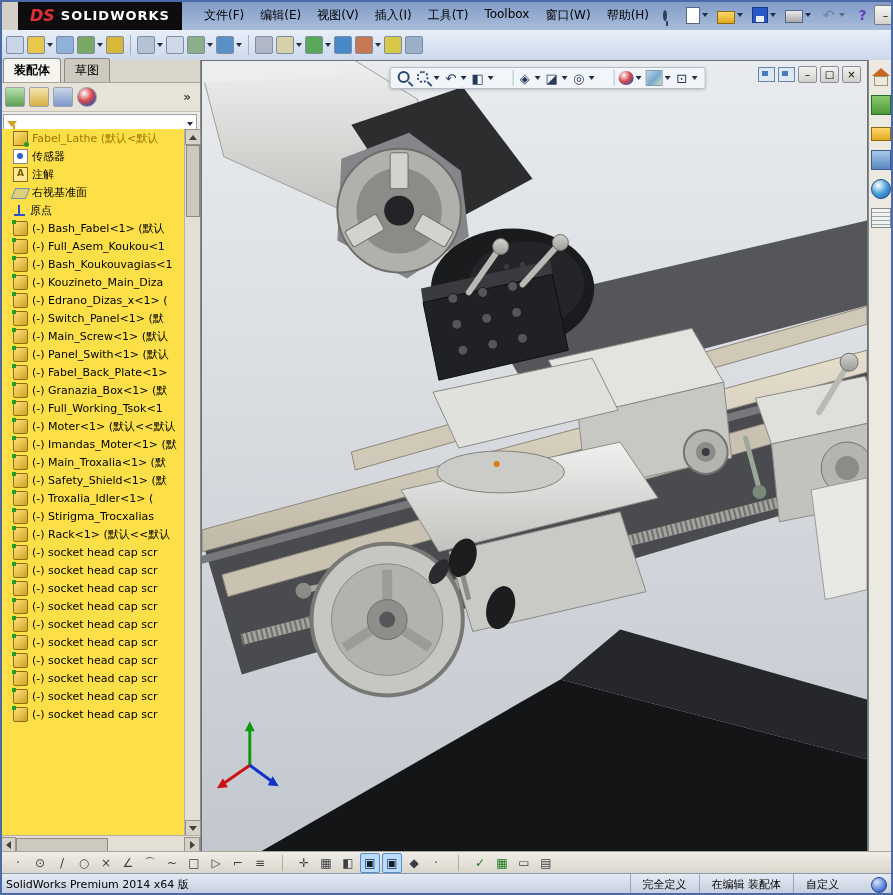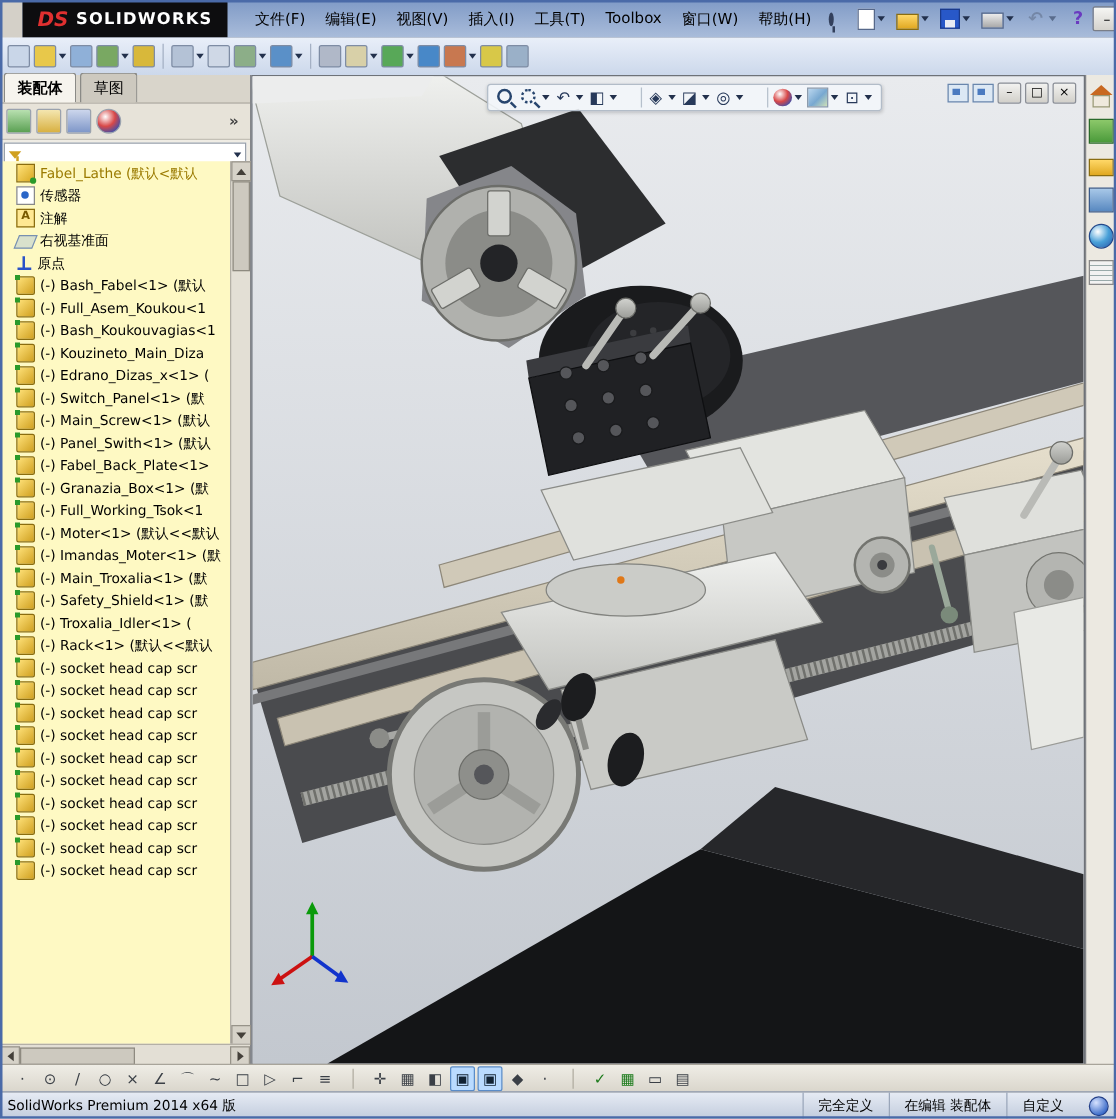--- a/index.html
+++ b/index.html
@@ -64,21 +64,21 @@
   .pi-configuration-manager{background:linear-gradient(#ccd6ec,#7e96c8);}
   .pi-appearances-manager{background:radial-gradient(circle at 35% 30%,#fff,#d84848 45%,#2a50b8 85%);border-radius:50%;}
   .more{margin-left:auto;font-weight:bold;color:#444;padding:0 4px;}
   .filterbar{height:18px;margin:2px 3px;background:#fff;border:1px solid #98a0aa;
     display:flex;align-items:center;padding:0 3px;gap:3px;}
   .funnel{width:0;height:0;border-left:5px solid transparent;border-right:5px solid transparent;
     border-top:6px solid #d0a020;}
   .funnel-stem{width:2px;height:4px;background:#d0a020;margin-left:-7px;margin-top:6px;}
   .filter-caret{margin-left:auto;}
 
-  .tree{position:absolute;left:0;top:69px;right:15px;bottom:16px;overflow:hidden;background:#fef9c3;}
+  .tree{position:absolute;left:0;top:69px;right:15px;bottom:16px;overflow:hidden;background:#fde047;}
   .trow{display:flex;align-items:center;height:18px;padding-left:13px;white-space:nowrap;cursor:default;}
   .tlabel{font-size:11px;overflow:hidden;}
   .trow.root .tlabel{color:#9a7a00;}
   .ticon{width:13px;height:13px;margin-right:4px;position:relative;flex:0 0 auto;}
   .t-root{background:linear-gradient(135deg,#ffe27a,#d8a820);border:1px solid #8a6d10;}
   .t-root::after{content:"";position:absolute;right:-2px;bottom:-2px;width:5px;height:5px;background:#2a9a2a;border-radius:50%;}
   .t-history{background:#fafafa;border:1px solid #888;border-radius:50%;}
   .t-history::before{content:"";position:absolute;left:5px;top:2px;width:2px;height:5px;background:#444;}
   .t-history::after{content:"";position:absolute;left:6px;top:6px;width:4px;height:2px;background:#444;}
   .t-sensors{background:#fff;border:1px solid #888;}
@@ -151,21 +151,21 @@
     display:flex;align-items:center;padding:0 8px;gap:2px;}
   .bi{min-width:18px;height:18px;display:flex;align-items:center;justify-content:center;
     color:#3a3f46;font-size:12px;border:1px solid transparent;border-radius:2px;}
   .bi.active{background:#badbff;border-color:#5a8cc8;color:#123;}
   .bi.green{color:#1a7a1a;font-weight:bold;}
   .b-sep{width:1px;height:16px;background:#b0aca0;margin:0 4px;border:none;}
 
   
   .statusbar{position:absolute;left:0;right:0;bottom:0;height:21px;
     background:linear-gradient(#e6ebf4,#c2ccdd);border-top:1px solid #8c98ac;
-    display:flex;align-items:center;font-size:11px;padding:0 6px;}
+    display:flex;align-items:center;font-size:11px;padding:0 6px;gap:12px;}
   .sb-left{flex:1;}
   .sb-cell{border-left:1px solid #9aa6ba;padding:0 12px;height:100%;display:flex;align-items:center;white-space:nowrap;}
   .sb-ball{width:14px;height:14px;border-radius:50%;margin-left:8px;
     background:radial-gradient(circle at 35% 30%,#d6e2ff,#3a6ac8 75%);border:1px solid #24408a;}
 </style>
 </head>
 <body>
 
 <div id="frame"></div>
 
@@ -468,20 +468,24 @@
         <div class="trow">
           <span class="ticon t-comp"></span>
           <span class="tlabel">(-) Safety_Shield&lt;1&gt; (默</span>
         </div>
 
         <div class="trow">
           <span class="ticon t-comp"></span>
           <span class="tlabel">(-) Troxalia_Idler&lt;1&gt; (</span>
         </div>
 
+        <div class="trow">
+          <span class="ticon t-comp"></span>
+          <span class="tlabel">(-) Stirigma_Trocxalias</span>
+        </div>
 
 
         <div class="trow">
           <span class="ticon t-comp"></span>
           <span class="tlabel">(-) Rack&lt;1&gt; (默认&lt;&lt;默认</span>
         </div>
 
 
         <div class="trow">
           <span class="ticon t-comp"></span>

